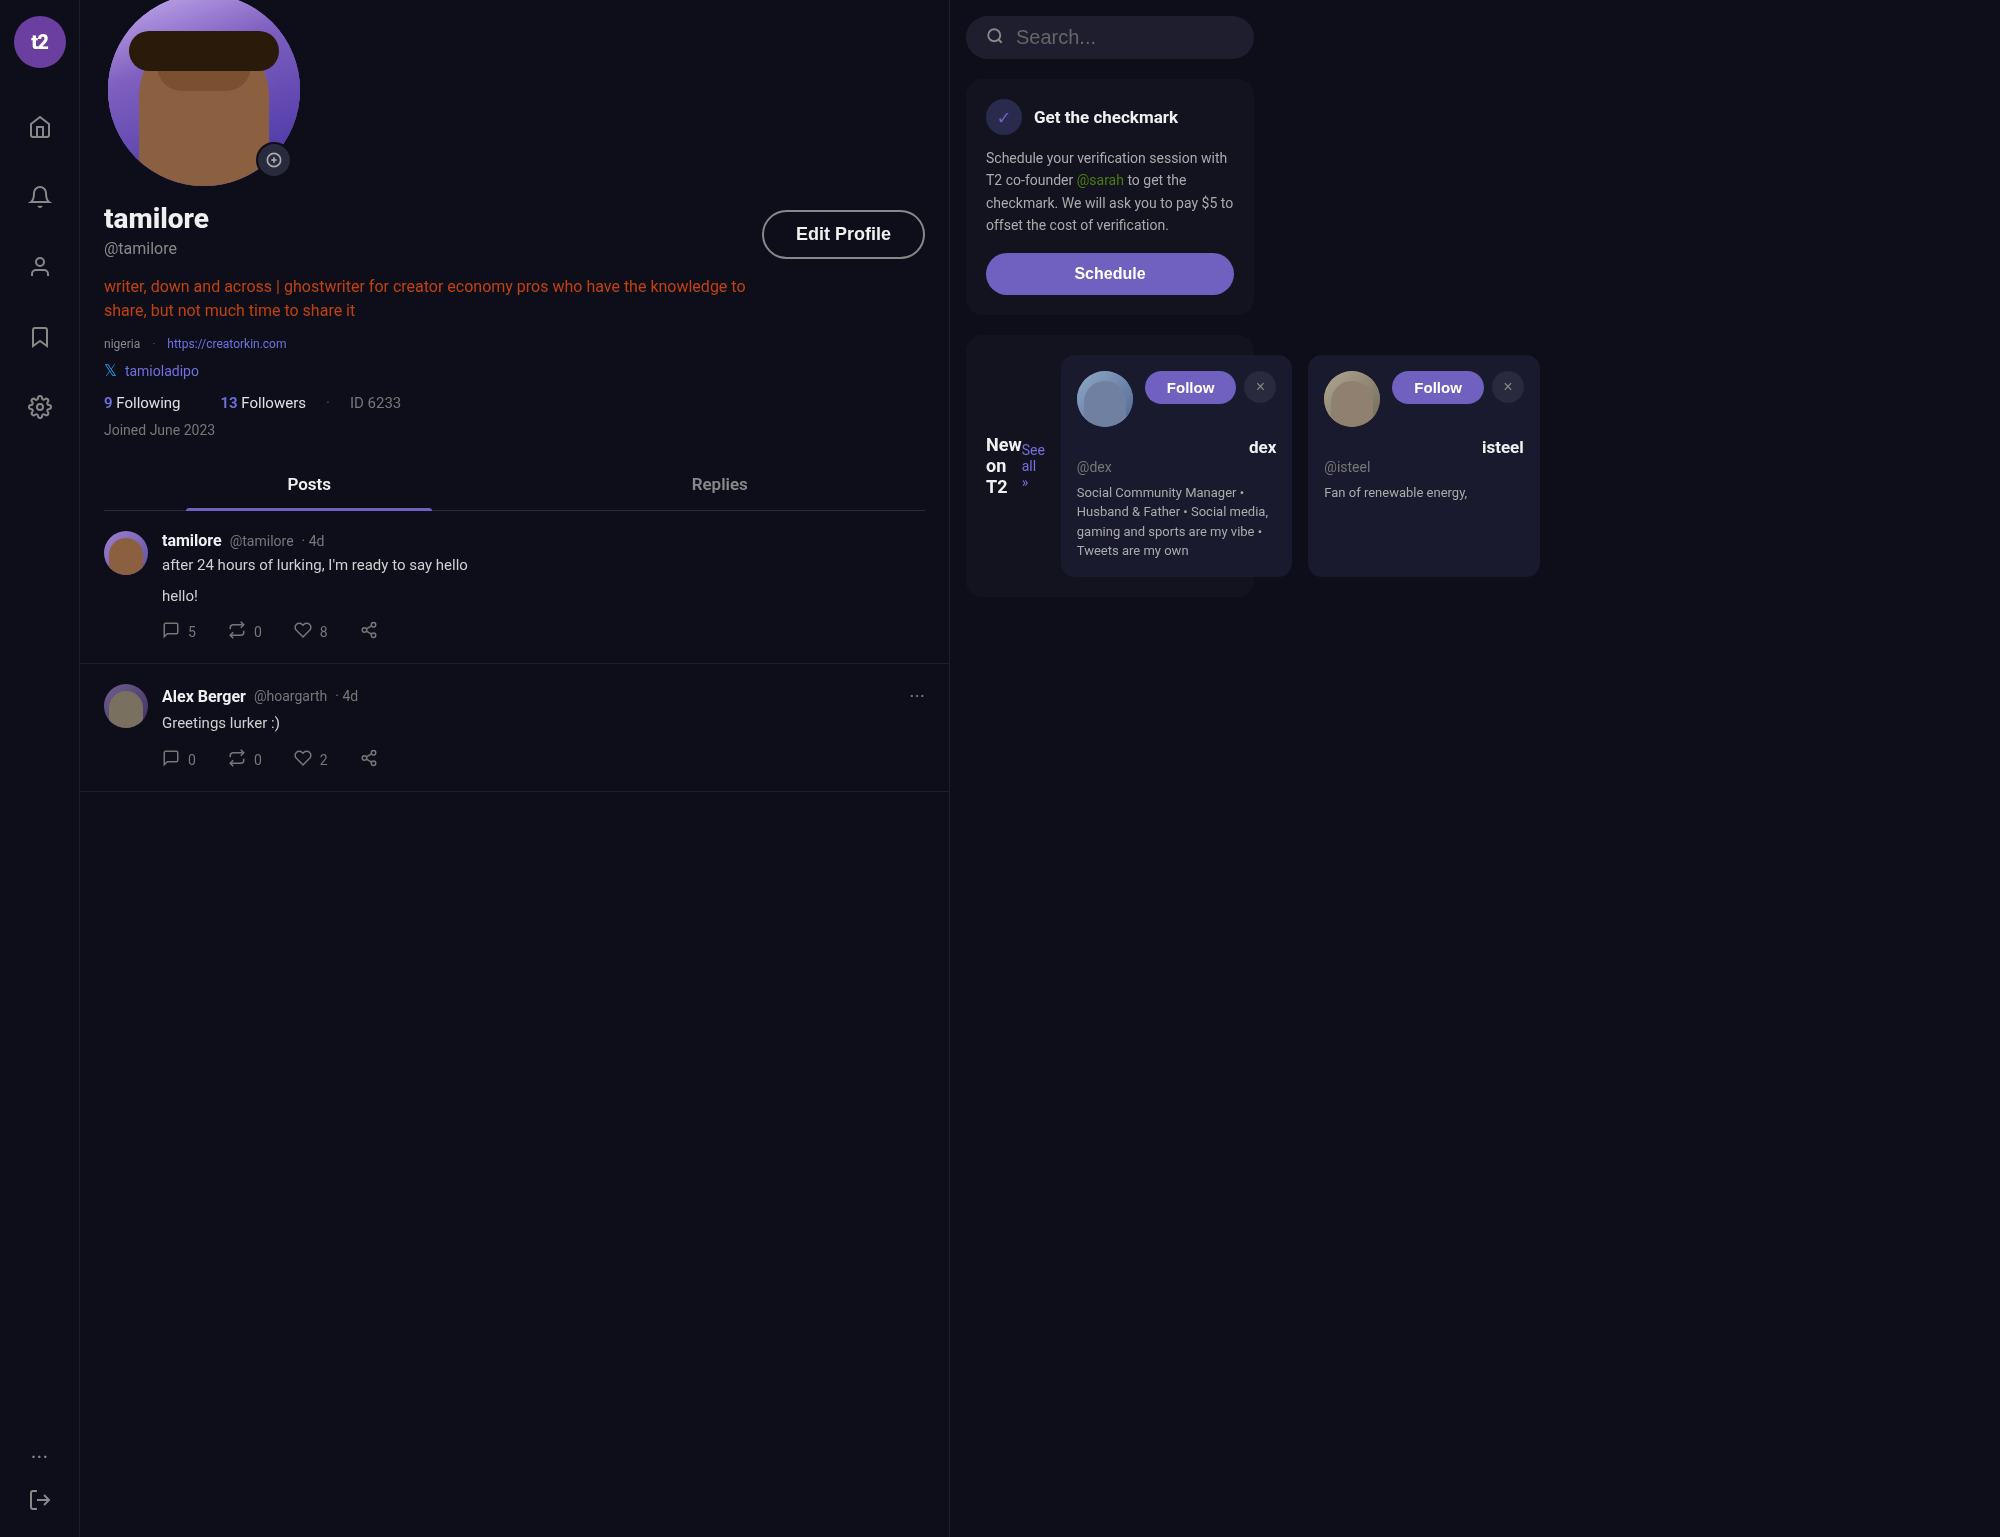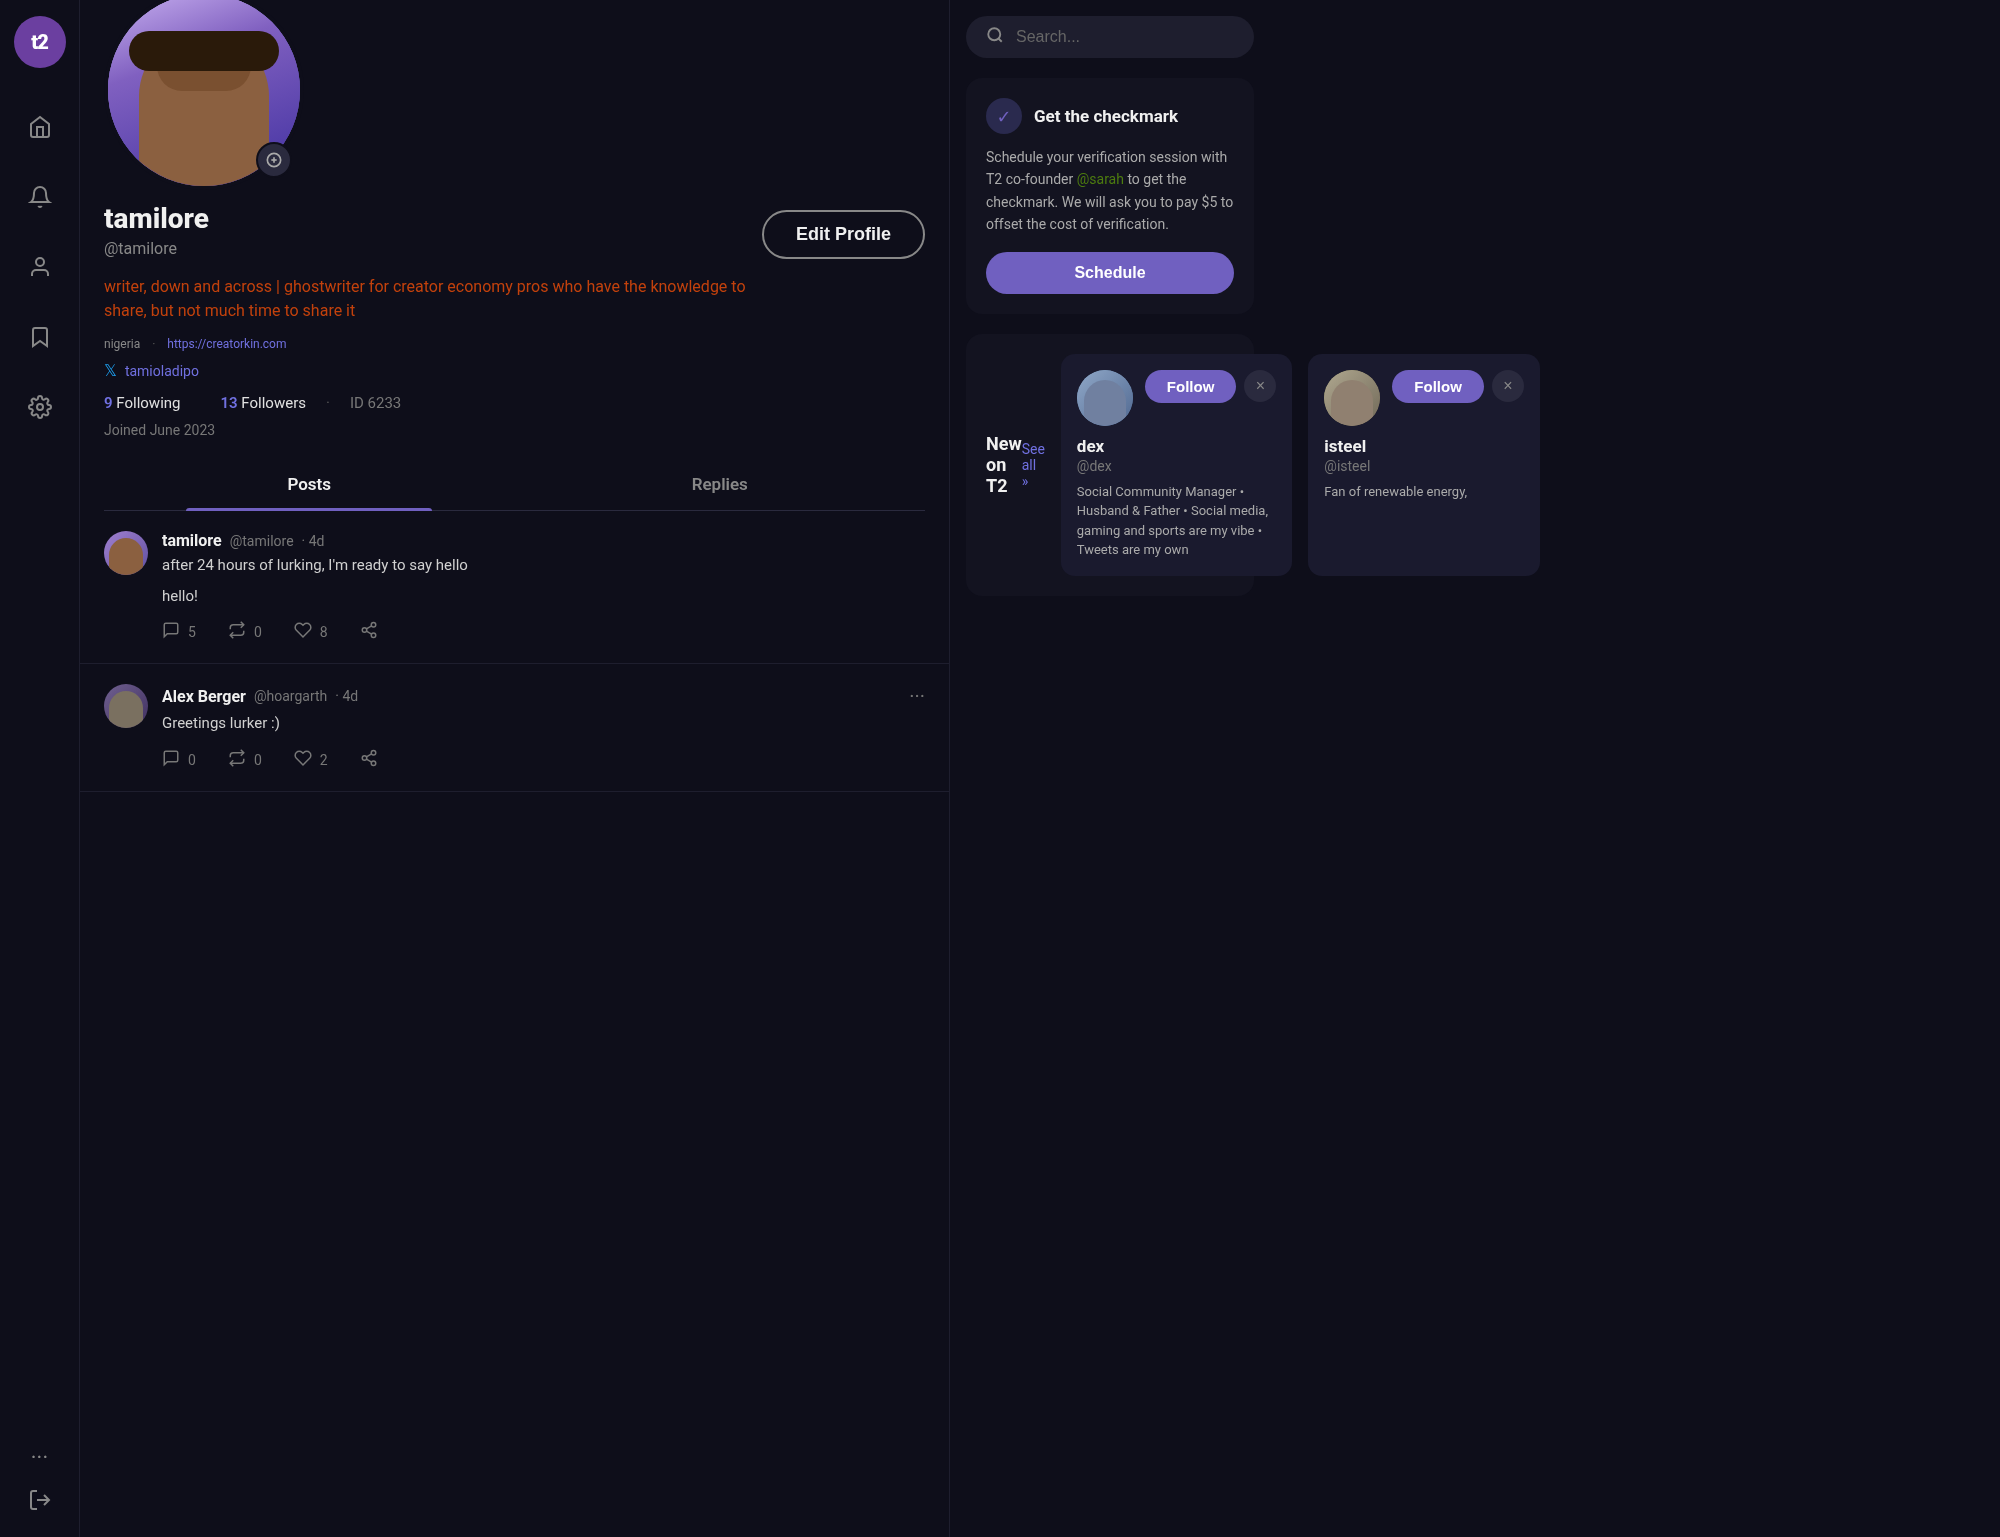--- a/index.html
+++ b/index.html
@@ -320,21 +320,21 @@
       background: #1e1e2e;
       border-radius: 30px;
       padding: 10px 20px;
     }
     .search-icon { color: #888; font-size: 18px; }
     .search-input {
       background: transparent;
       border: none;
       outline: none;
       color: #bef264;
-      font-size: 16px;
+      font-size: 20px;
       flex: 1;
       caret-color: #7060c0;
     }
     .search-input::placeholder { color: #666; }
 
     
     .checkmark-card {
       background: #131320;
       border-radius: 16px;
       padding: 20px;
@@ -453,20 +453,21 @@
       cursor: pointer;
       display: flex;
       align-items: center;
       justify-content: center;
     }
     .user-card-name {
       font-size: 17px;
       font-weight: 700;
       color: #f0f0f0;
       margin-bottom: 2px;
+      text-align: right;
     }
     .user-card-handle {
       font-size: 14px;
       color: #777;
       margin-bottom: 8px;
     }
     .user-card-bio {
       font-size: 13px;
       line-height: 1.5;
       color: #aaa;

